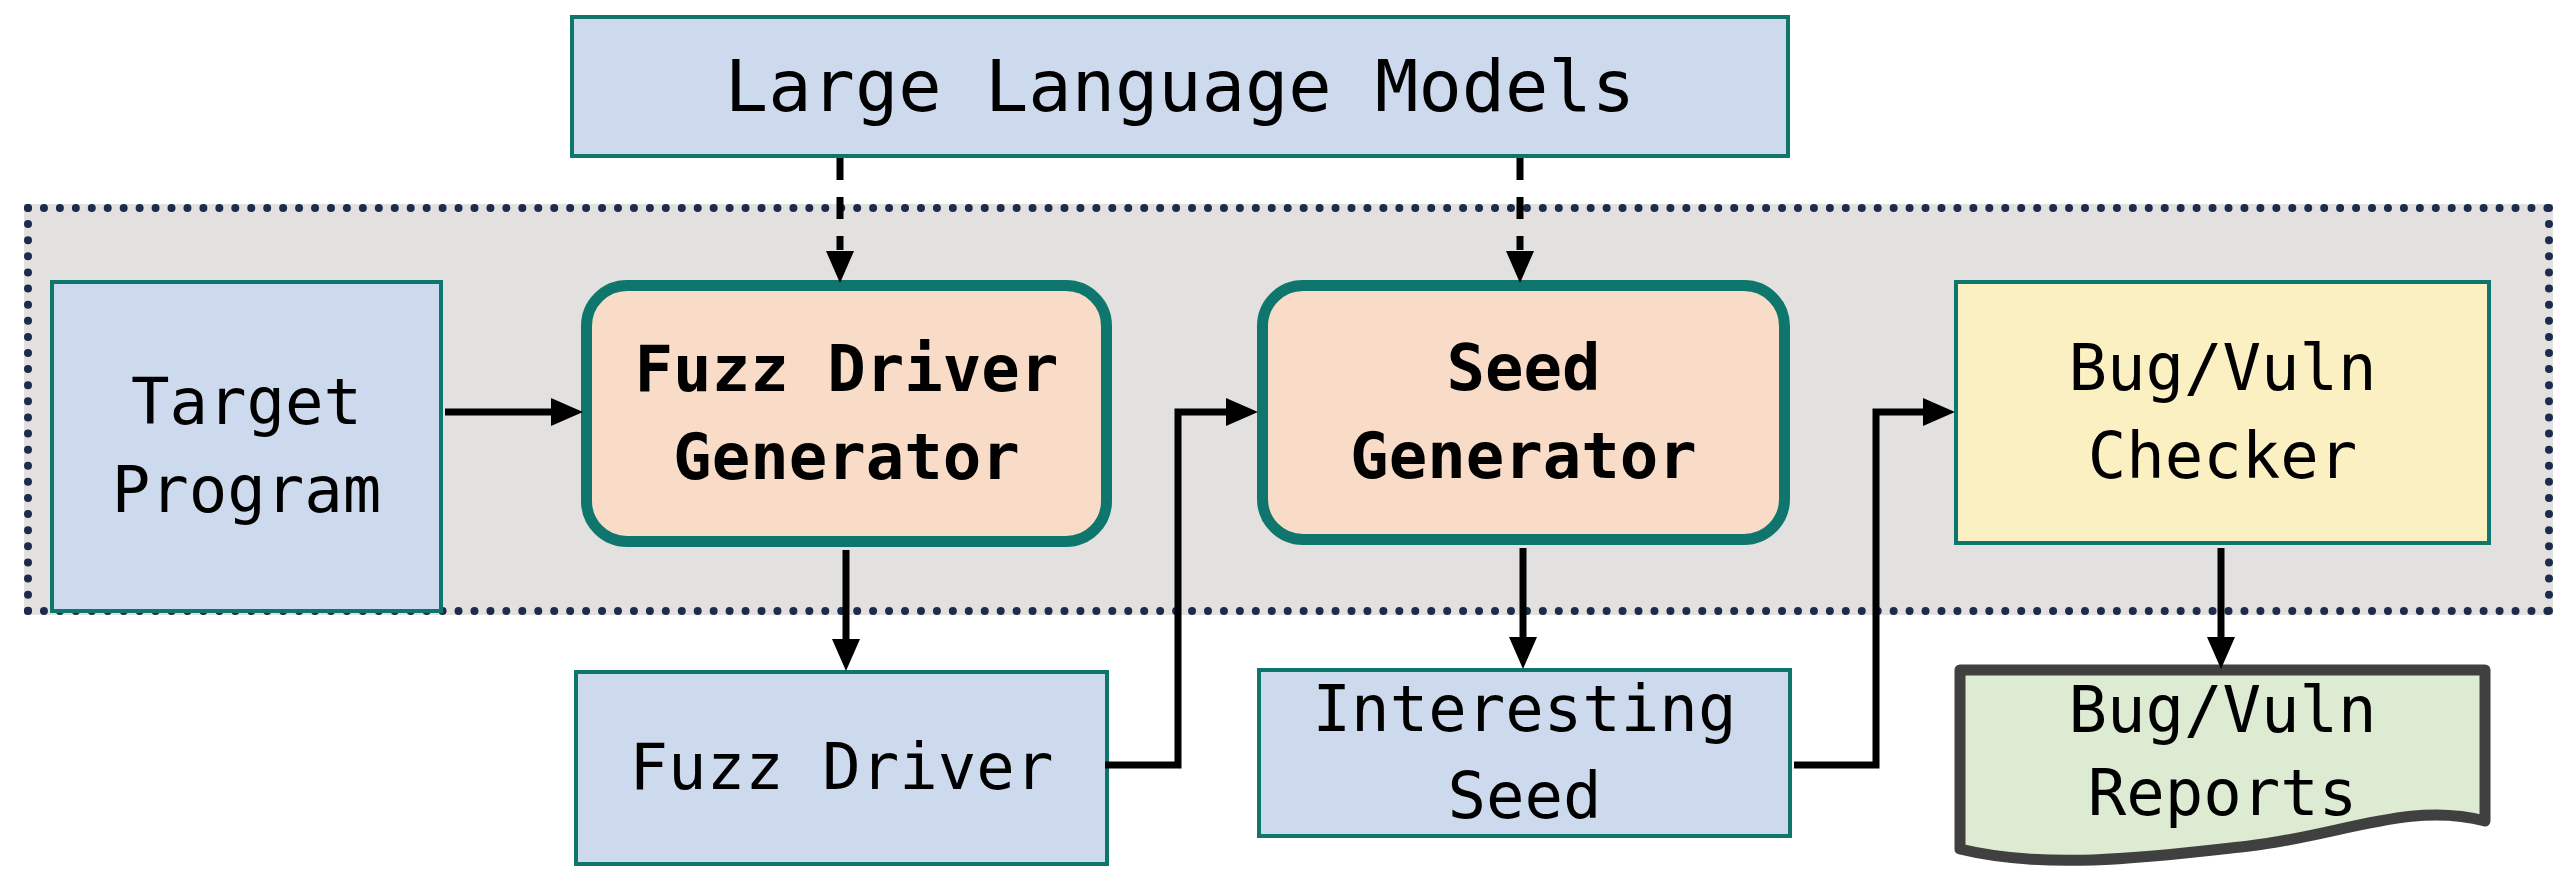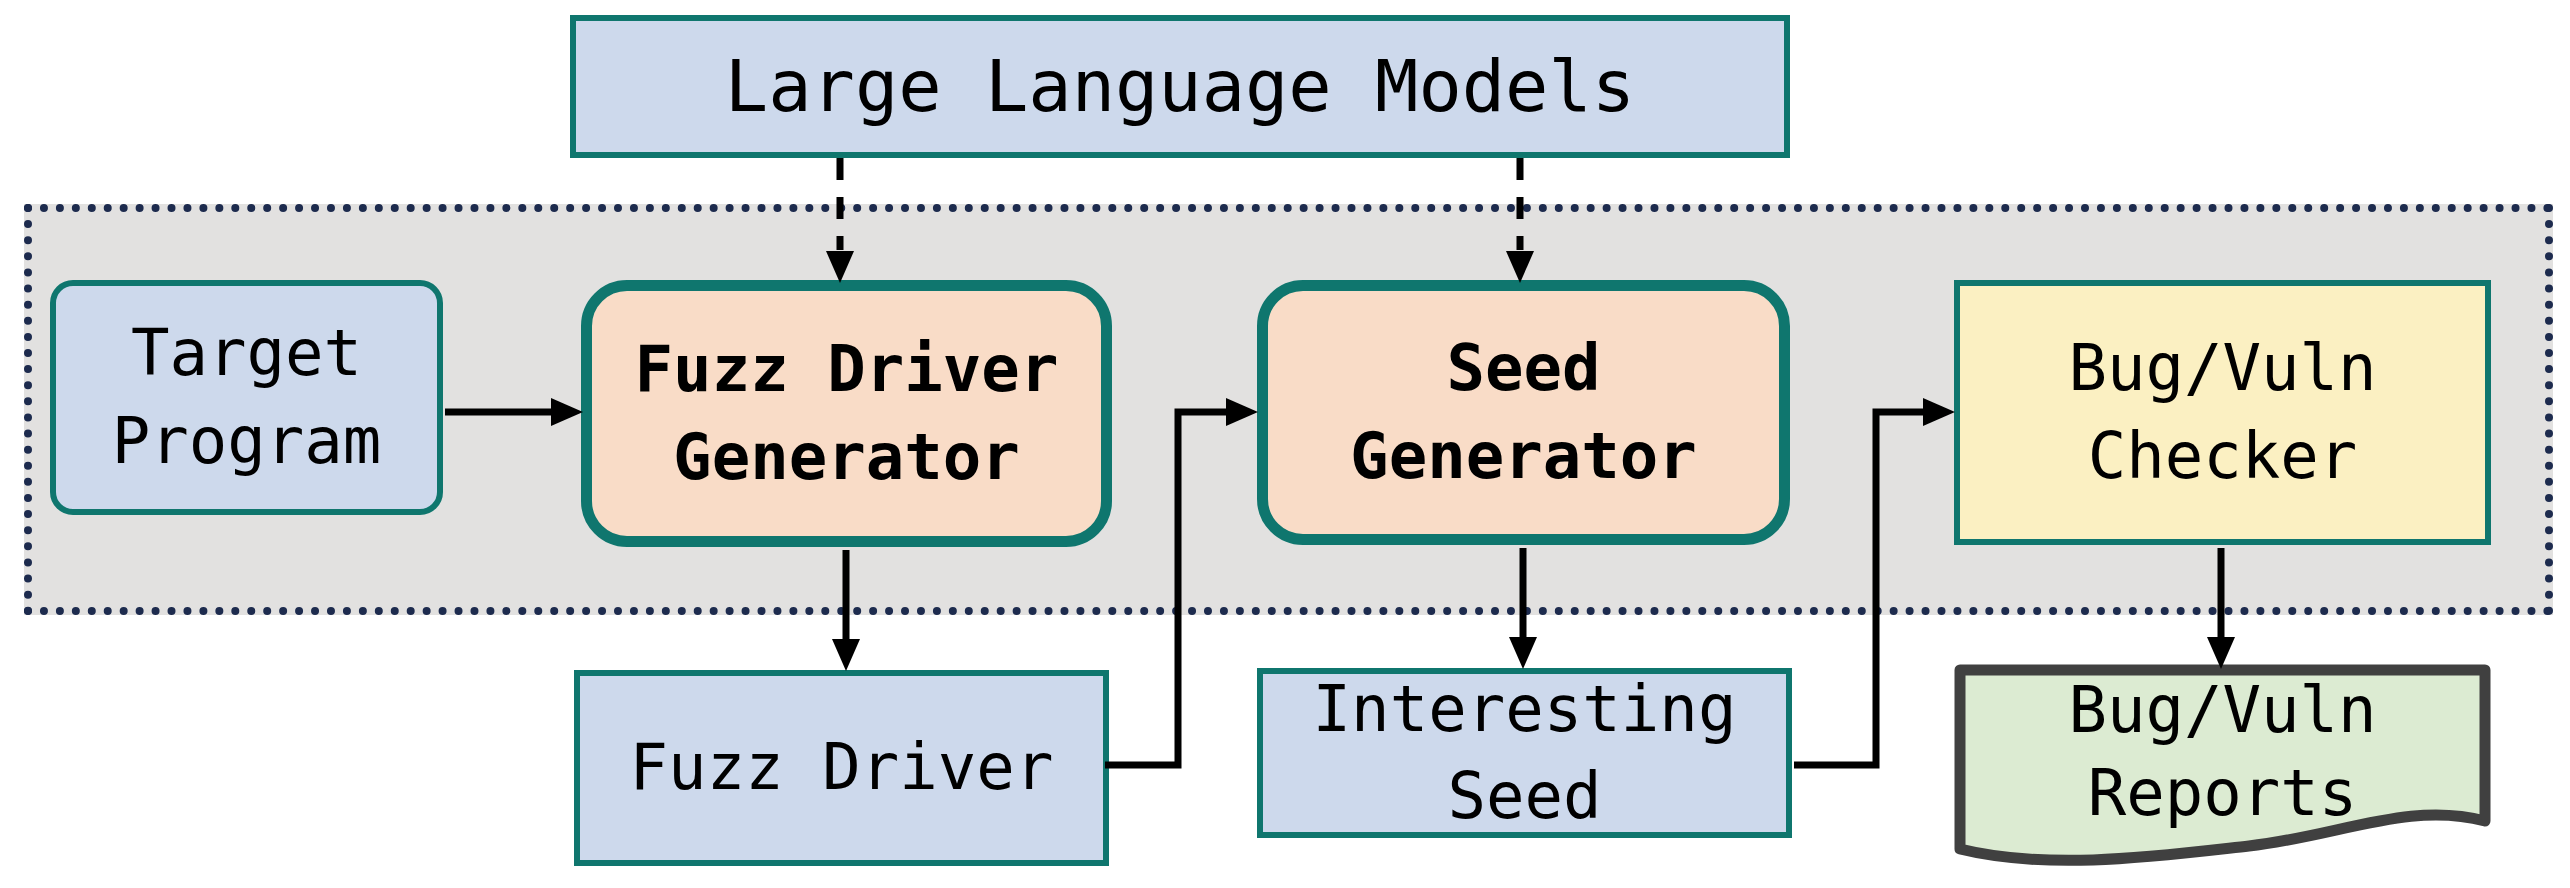--- a/index.html
+++ b/index.html
@@ -6,40 +6,40 @@
   .canvas{
     position:relative;
     width:2570px;height:888px;
     background:#ffffff;
     font-family:"DejaVu Sans Mono","Liberation Mono",monospace;
     overflow:hidden;
   }
   .box{
     position:absolute;
     box-sizing:border-box;
-    border:6px solid #0f766e;
+    border:4px solid #0f766e;
     display:flex;align-items:center;justify-content:center;
     text-align:center;
     color:#000;
     font-size:64px;
     line-height:1.36;
     white-space:pre-line;
   }
   .blue{background:#cdd9ec;}
   .peach{background:#f9dcc7;border-radius:46px;font-weight:bold;border-width:11px;}
   .yellow{background:#fbf0c2;}
   .llm-box{left:570px;top:15px;width:1220px;height:143px;font-size:72px;background:#cdd9ec;}
   .container-band{
     position:absolute;
     left:24px;top:204px;width:2529px;height:411px;
     box-sizing:border-box;
     background:#e2e1e0;
     border:8px dotted #1d2b4e;
   }
-  .target-box{left:50px;top:280px;width:393px;height:235px;border-radius:23px;}
+  .target-box{left:50px;top:280px;width:393px;height:333px;}
   .fuzzgen-box{left:581px;top:280px;width:531px;height:267px;}
   .seedgen-box{left:1257px;top:280px;width:533px;height:265px;}
   .checker-box{left:1954px;top:280px;width:537px;height:265px;}
   .fuzzdriver-box{left:574px;top:670px;width:535px;height:196px;}
   .intseed-box{left:1257px;top:668px;width:535px;height:170px;}
   .reports-shape{position:absolute;left:1954px;top:663px;width:537px;height:216px;}
   .reports-label{
     position:absolute;left:1954px;top:668px;width:537px;height:168px;
     display:flex;align-items:center;justify-content:center;text-align:center;
     font-size:64px;line-height:1.30;white-space:pre-line;color:#000;

